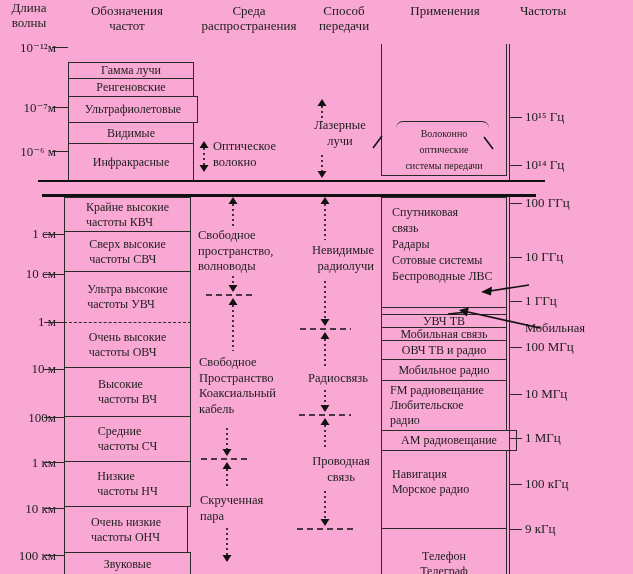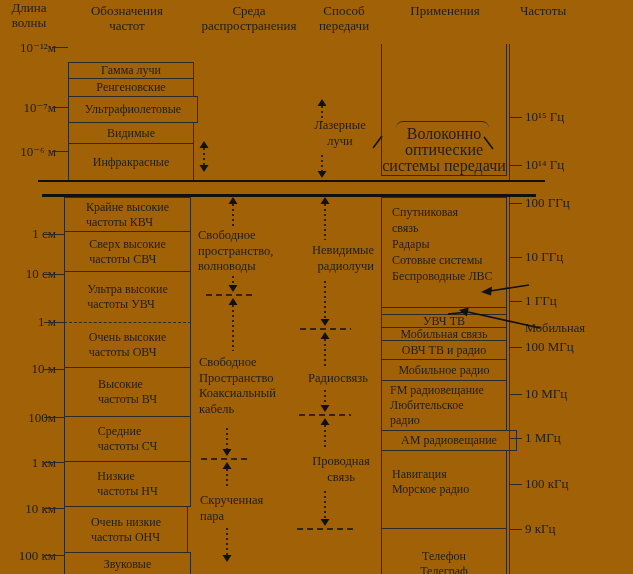--- a/index.html
+++ b/index.html
@@ -1,17 +1,17 @@
 <!DOCTYPE html>
 <html><head>
 <meta charset="utf-8">
 <style>
   html,body{margin:0;padding:0;background:#fff;}
   #canvas{
-    position:relative;width:633px;height:574px;background:#a16207;overflow:hidden;
+    position:relative;width:633px;height:574px;background:#f9a8d4;overflow:hidden;
     font-family:"Liberation Serif","DejaVu Serif",serif;color:#1d1d1d;
   }
   .abs{position:absolute;}
   .pre{white-space:pre-line;}
   .hdr{font-size:13px;line-height:15px;text-align:center;}
   .wl{font-size:13px;width:54px;text-align:right;}
   .freq{font-size:13px;text-align:left;width:80px;}
   .box{border:1px solid #2a2a2a;display:flex;align-items:center;justify-content:center;
        text-align:center;font-size:12px;line-height:15px;box-sizing:border-box;}
   .box .inner{display:inline-block;text-align:left;white-space:pre-line;}
@@ -109,20 +109,22 @@
 частоты НЧ</span>
     </div>
   <div class="box abs" style="left:64px;top:506px;width:124px;height:47px">
       <span class="inner">Очень низкие
 частоты ОНЧ</span>
     </div>
   <div class="box abs" style="left:64px;top:552px;width:127px;height:23px;border-bottom:none">
       <span class="ctr">Звуковые</span>
     </div>
 
+  <div class="abs media pre" style="left:213px;top:139px">Оптическое
+волокно</div>
   <div class="abs media pre" style="left:198px;top:228px">Свободное
 пространство,
 волноводы</div>
   <div class="abs media pre" style="left:199px;top:355px">Свободное
 Пространство
 Коаксиальный
 кабель</div>
   <div class="abs media pre" style="left:200px;top:493px">Скрученная
 пара</div>
 
@@ -131,21 +133,21 @@
   <div class="abs media pre" style="left:296px;top:243px;width:78px;text-align:right">Невидимые
 радиолучи</div>
   <div class="abs media pre" style="left:300px;top:371px;width:76px;text-align:center">Радиосвязь</div>
   <div class="abs media pre" style="left:304px;top:454px;width:74px;text-align:center">Проводная
 связь</div>
 
   <div class="abs vline" style="left:381px;top:44px;height:132px"></div>
   <div class="abs vline" style="left:506px;top:44px;height:132px"></div>
   <div class="abs hline" style="left:381px;top:175px;width:126px"></div>
   <div class="abs brace" style="left:396px;top:121px;width:93px;height:8px"></div>
-  <div class="abs pre" style="left:381px;top:126px;width:126px;text-align:center;font-size:16px;line-height:16px">Волоконно
+  <div class="abs pre" style="left:381px;top:126px;width:126px;text-align:center;font-size:10px;line-height:16px">Волоконно
 оптические
 системы передачи</div>
 
   <div class="box abs" style="left:381px;top:197px;width:126px;height:111px;align-items:flex-start;justify-content:flex-start;text-align:left;padding:6px 0 0 10px;line-height:16px">
       <span class="inner">Спутниковая
 связь
 Радары
 Сотовые системы
 Беспроводные ЛВС</span>
     </div>

